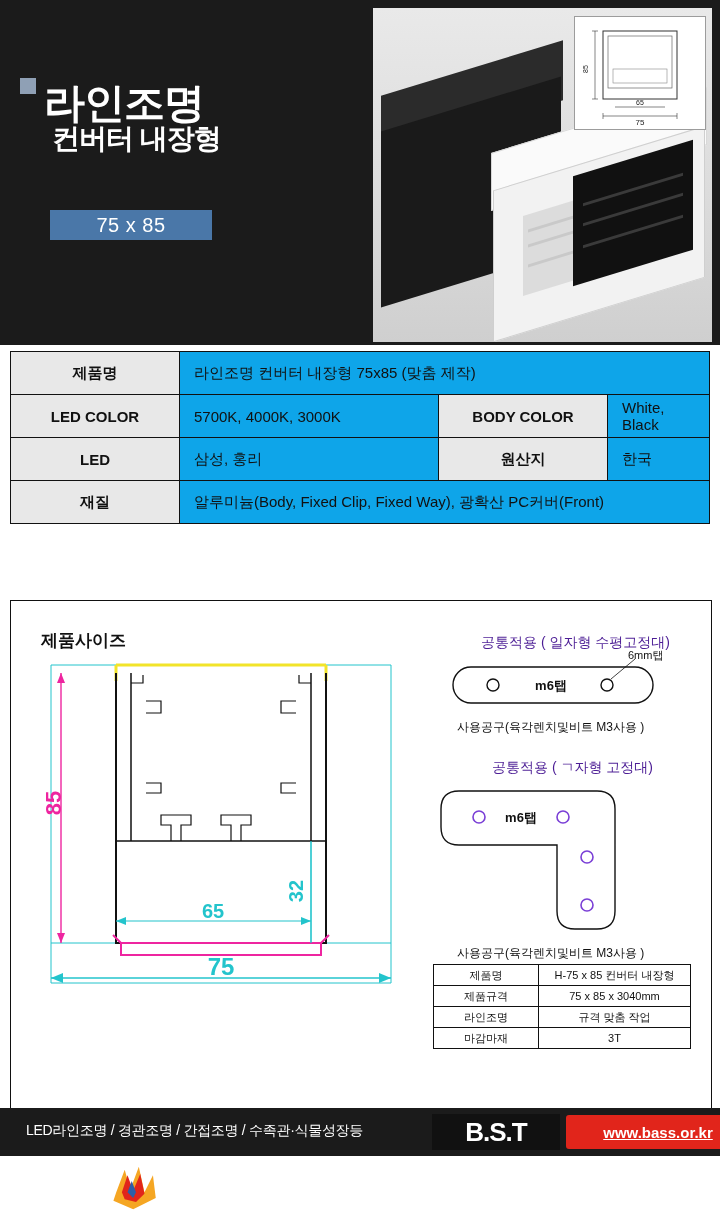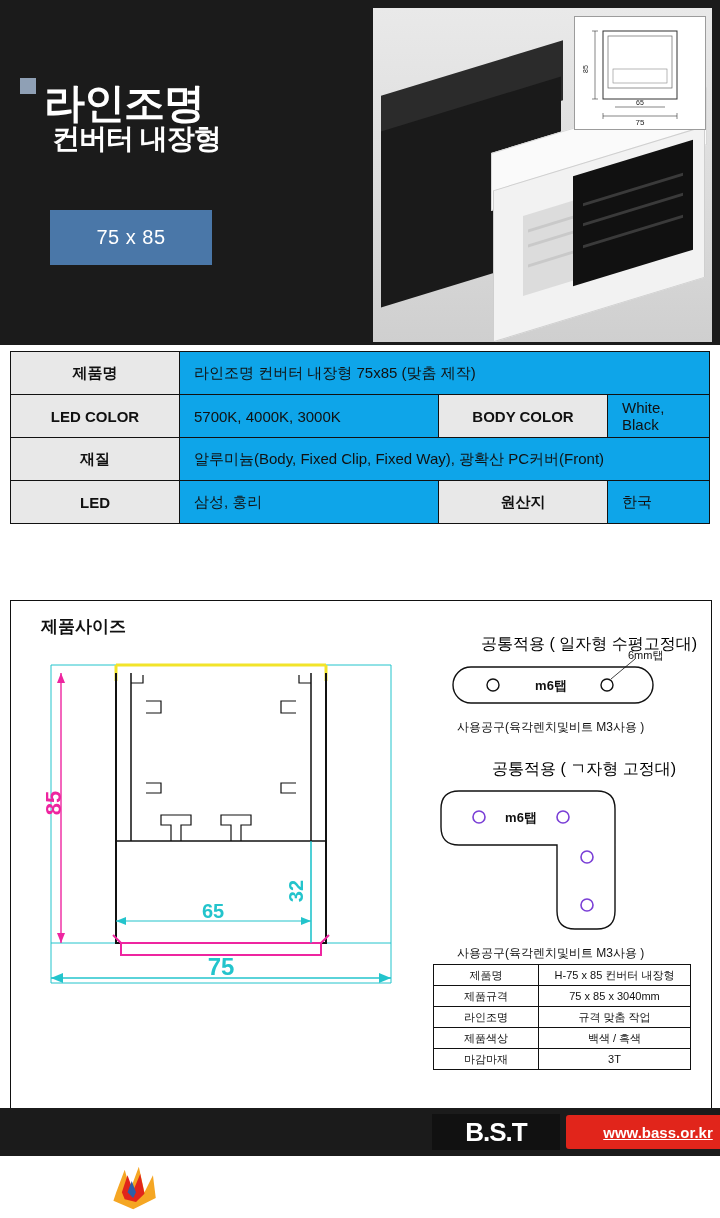--- a/index.html
+++ b/index.html
@@ -11,21 +11,21 @@
     overflow:hidden;
   }
   .page{position:relative;width:720px;height:1218px;}
 
   
   .hero{position:relative;width:720px;height:345px;background:#1b1b1b;}
   .hero-title{position:absolute;left:20px;top:78px;color:#ffffff;}
   .sq{display:inline-block;width:16px;height:16px;background:#8fa0b5;vertical-align:middle;margin-right:8px;margin-bottom:34px;}
   .t1{font-size:41px;font-weight:bold;letter-spacing:-1px;line-height:1.08;display:inline-block;vertical-align:middle;}
   .t2{font-size:28px;font-weight:bold;letter-spacing:-1px;line-height:1.08;margin-left:32px;margin-top:-4px;}
-  .sizebadge{position:absolute;left:50px;top:210px;width:162px;height:55px;background:#4a77a8;color:#fff;
+  .sizebadge{position:absolute;left:50px;top:210px;width:162px;height:30px;background:#4a77a8;color:#fff;
     font-size:20px;display:flex;align-items:center;justify-content:center;letter-spacing:0.5px;}
 
   
   .photo{position:absolute;left:373px;top:8px;width:339px;height:334px;background:#d8d8d8;overflow:hidden;}
   .photo-bg{position:absolute;inset:0;background:linear-gradient(180deg,#e9e9e9 0%,#dcdcdc 55%,#cfcfcf 100%);}
   
   .ext-black{position:absolute;left:8px;top:96px;width:180px;height:176px;background:#1a1a1a;transform:skewY(-17deg);}
   .ext-black2{position:absolute;left:8px;top:60px;width:182px;height:60px;background:#2b2b2b;transform:skewY(-17deg);}
   .ext-white{position:absolute;left:120px;top:150px;width:210px;height:150px;background:#f2f2f2;transform:skewY(-17deg);border:1px solid #cfcfcf;}
   .ext-white-top{position:absolute;left:118px;top:112px;width:214px;height:56px;background:#fafafa;transform:skewY(-17deg);border:1px solid #d8d8d8;}
@@ -40,23 +40,23 @@
 
   
   .spec{position:absolute;left:10px;top:351px;width:700px;border:1px solid #111;border-collapse:collapse;}
   table.spec{border-collapse:collapse;}
   .spec td{border:1px solid #111;height:42px;font-size:15px;padding:0 14px;}
   .spec td.k{background:#e8e8e8;text-align:center;font-weight:bold;width:140px;}
   .spec td.v{background:#0ea5e9;text-align:left;}
 
   
   .draw{position:absolute;left:10px;top:600px;width:700px;height:508px;border:1px solid #111;background:#fff;}
-  .draw-title{position:absolute;left:30px;top:14px;font-size:17px;font-weight:bold;}
-
-  .bracket-label{position:absolute;font-size:16px;color:#000000;}
+  .draw-title{position:absolute;left:30px;top:28px;font-size:17px;font-weight:bold;}
+
+  .bracket-label{position:absolute;font-size:14px;color:#4c1d95;}
   .bracket-sub{position:absolute;font-size:11px;color:#111;}
 
   
   .btable{position:absolute;left:422px;top:363px;width:258px;border-collapse:collapse;}
   .btable td{border:1px solid #111;font-size:11px;height:20px;padding:0 6px;}
   .btable td.bk{width:92px;text-align:center;}
   .btable td.bv{text-align:center;}
 
   
   .footer-bar{position:absolute;left:0;top:1108px;width:720px;height:48px;background:#1b1b1b;}
@@ -122,28 +122,28 @@
       <td class="k">제품명</td>
       <td class="v" colspan="3">라인조명 컨버터 내장형 75x85 (맞춤 제작)</td>
     </tr>
     <tr>
       <td class="k">LED COLOR</td>
       <td class="v" style="width:230px">5700K, 4000K, 3000K</td>
       <td class="k" style="width:135px">BODY COLOR</td>
       <td class="v">White, Black</td>
     </tr>
     <tr>
-      <td class="k">재질</td>
-      <td class="v" colspan="3">알루미늄(Body, Fixed Clip, Fixed Way), 광확산 PC커버(Front)</td>
-    </tr>
-    <tr>
       <td class="k">LED</td>
       <td class="v">삼성, 홍리</td>
       <td class="k">원산지</td>
       <td class="v">한국</td>
+    </tr>
+    <tr>
+      <td class="k">재질</td>
+      <td class="v" colspan="3">알루미늄(Body, Fixed Clip, Fixed Way), 광확산 PC커버(Front)</td>
     </tr>
   </tbody>
     </table>
 
   <div class="draw">
     <div class="draw-title">제품사이즈</div>
 
     <svg style="position:absolute;left:10px;top:42px;" width="400" height="450" viewBox="0 0 400 450">
 
       <line x1="30" y1="22" x2="370" y2="22" stroke="#23c4cc" stroke-width="1"></line>
@@ -224,32 +224,29 @@
       </tr>
       <tr>
         <td class="bk">제품규격</td>
         <td class="bv">75 x 85 x 3040mm</td>
       </tr>
       <tr>
         <td class="bk">라인조명</td>
         <td class="bv">규격 맞춤 작업</td>
       </tr>
       <tr>
-        <td class="bk">제품색상</td>
-        <td class="bv">백색 / 흑색</td>
-      </tr>
-      <tr>
         <td class="bk">마감마재</td>
         <td class="bv">3T</td>
       </tr>
     </tbody>
       </table>
   </div>
 
   <div class="footer-bar"></div>
+  <div class="fb-text">LED라인조명 / 경관조명 / 간접조명 / 수족관·식물성장등</div>
   <div class="bst">B.S.T</div>
   <a class="urlbox" href="#">www.bass.or.kr</a>
 
   <div class="footer2">
     <svg class="logo" style="position:absolute;left:26px;top:8px;" width="40" height="34" viewBox="0 0 40 34">
       <polygon points="6,20 12,4 16,18 22,2 26,20 32,8 34,24 18,32 4,26" fill="#f5a623"></polygon>
       <polygon points="10,20 14,8 18,19 23,7 26,21 20,27 12,25" fill="#e1251b"></polygon>
       <polygon points="14,20 17,12 20,20 18,24" fill="#2d5fa8"></polygon>
     </svg>
 

